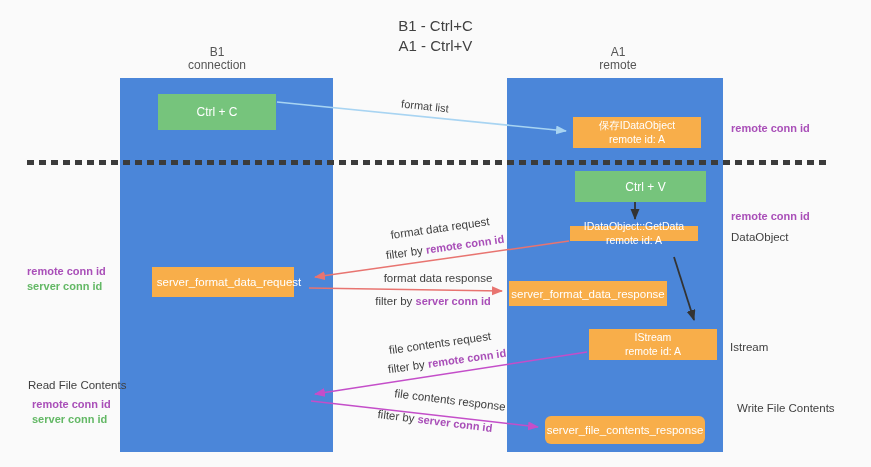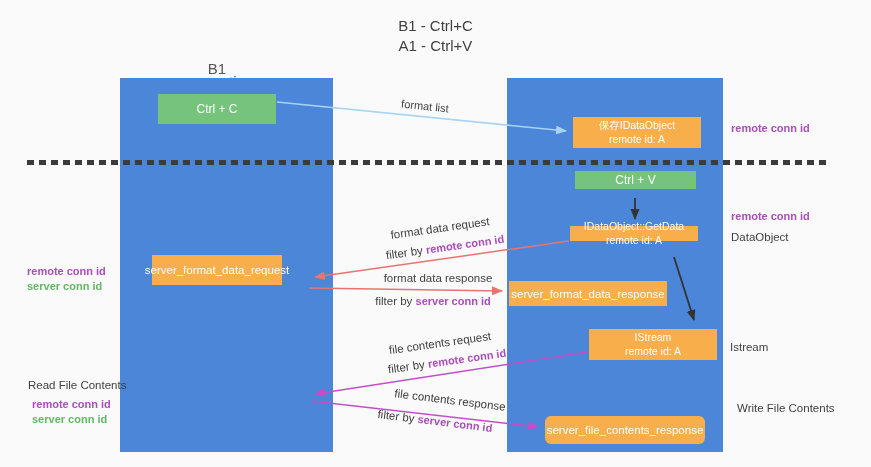--- a/index.html
+++ b/index.html
@@ -1,20 +1,20 @@
 <!DOCTYPE html>
 <html><head>
 <meta charset="utf-8">
 <style>
   html,body { margin:0; padding:0; }
   .canvas { position:relative; width:871px; height:467px; background:#fafafa;
             font-family:"Liberation Sans", sans-serif; overflow:hidden; }
   .title { position:absolute; top:16px; left:0; right:0; text-align:center;
            font-size:15px; color:#414141; line-height:20px; }
-  .hdr { position:absolute; text-align:center; font-size:15px; color:#555; line-height:13px;margin-top:16px; }
+  .hdr { position:absolute; text-align:center; font-size:12px; color:#555; line-height:13px; }
   .lane { position:absolute; background:#4b86d9; }
   .divider { position:absolute; left:27px; top:160px; width:803px; height:5px;
              background:repeating-linear-gradient(to right, #3b3b3b 0 7px, transparent 7px 12px); }
   .node { position:absolute; display:flex; flex-direction:column; align-items:center;
           justify-content:center; color:#fff; text-align:center; }
   .node.green { background:#76c47c; font-size:12px; }
   .node.orange { background:#f8ae4a; }
   .node .ln { font-size:10.5px; line-height:13.5px; }
   .node.single { font-size:11.5px; }
   .side-label { position:absolute; font-size:11.5px; color:#3f3f3f; white-space:nowrap; }
@@ -29,20 +29,24 @@
 <div class="canvas">
 
   <div class="title">
     <div>B1 - Ctrl+C</div>
     <div>A1 - Ctrl+V</div>
   </div>
 
   <div class="hdr" style="left:137px; top:46px; width:160px;">
     <div>B1</div>
     <div>connection</div>
+  </div>
+  <div class="hdr" style="left:538px; top:46px; width:160px;">
+    <div>A1</div>
+    <div>remote</div>
   </div>
 
   <div class="lane" style="left:120px; top:78px; width:213px; height:374px;"></div>
   <div class="lane" style="left:507px; top:78px; width:216px; height:374px;"></div>
 
   <div class="divider"></div>
 
   <svg class="arrows" width="871" height="467">
     <defs>
       <marker id="mBlue" markerUnits="userSpaceOnUse" markerWidth="12" markerHeight="10" refX="10" refY="4.5" orient="auto">
@@ -60,39 +64,39 @@
     </defs>
     <line x1="277" y1="102" x2="566" y2="131" stroke="#a8d4f2" stroke-width="1.6" marker-end="url(#mBlue)"></line>
     <line x1="635" y1="198" x2="635" y2="219" stroke="#333333" stroke-width="1.8" marker-end="url(#mBlack)"></line>
     <line x1="674" y1="257" x2="694" y2="320" stroke="#333333" stroke-width="1.8" marker-end="url(#mBlack)"></line>
     <line x1="569" y1="241" x2="315" y2="277" stroke="#e87470" stroke-width="1.5" marker-end="url(#mSalmon)"></line>
     <line x1="309" y1="288" x2="502" y2="291" stroke="#e87470" stroke-width="1.5" marker-end="url(#mSalmon)"></line>
     <line x1="587" y1="352" x2="315" y2="394" stroke="#c44ec9" stroke-width="1.5" marker-end="url(#mMagenta)"></line>
     <line x1="311" y1="401" x2="538" y2="427" stroke="#c44ec9" stroke-width="1.5" marker-end="url(#mMagenta)"></line>
   </svg>
 
-  <div class="node green" style="left:158px; top:94px; width:118px; height:30px;">
+  <div class="node green" style="left:158px; top:94px; width:118px; height:36px;">
     <span>Ctrl + C</span>
   </div>
 
   <div class="node orange" style="left:573px; top:117px; width:128px; height:31px;">
     <span class="ln">保存IDataObject</span>
     <span class="ln">remote id: A</span>
   </div>
 
-  <div class="node green" style="left:575px; top:171px; width:121px; height:18px;">
+  <div class="node green" style="left:575px; top:171px; width:121px; height:31px;padding-left:10px;">
     <span>Ctrl + V</span>
   </div>
 
   <div class="node orange" style="left:570px; top:226px; width:128px; height:15px;">
     <span class="ln">IDataObject::GetData</span>
     <span class="ln">remote id: A</span>
   </div>
 
-  <div class="node orange single" style="left:152px; top:255px; width:130px; height:30px;">
+  <div class="node orange single" style="left:152px; top:267px; width:130px; height:30px;padding-left:12px;">
     <span>server_format_data_request</span>
   </div>
 
   <div class="node orange single" style="left:509px; top:281px; width:158px; height:25px;">
     <span>server_format_data_response</span>
   </div>
 
   <div class="node orange" style="left:589px; top:329px; width:128px; height:31px;">
     <span class="ln">IStream</span>
     <span class="ln">remote id: A</span>

